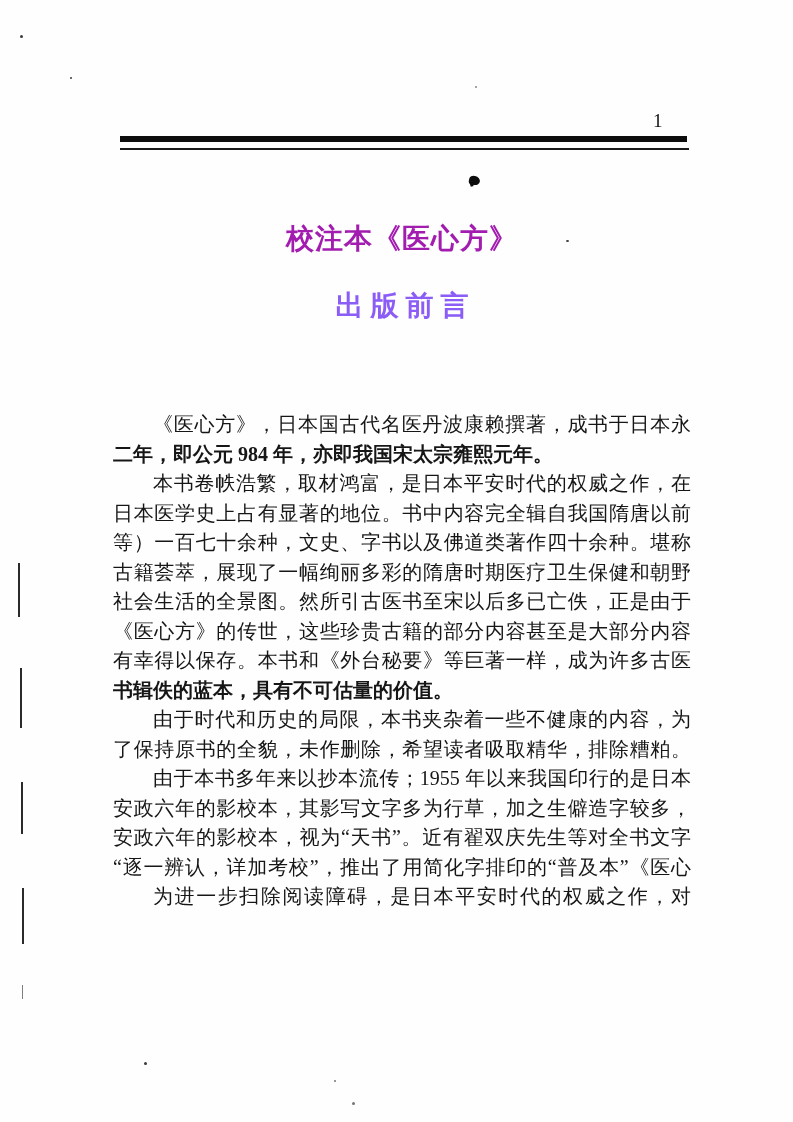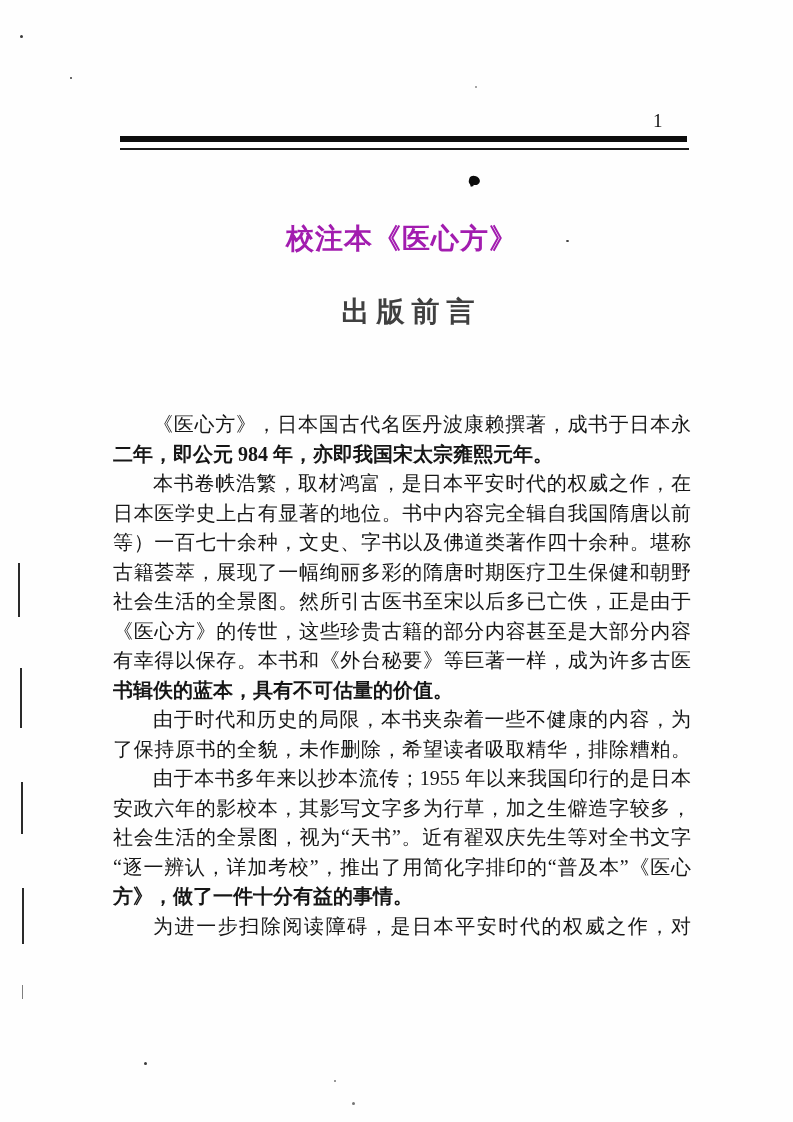--- a/index.html
+++ b/index.html
@@ -39,28 +39,28 @@
   .title{
     position:absolute;left:113px;top:223px;width:578px;margin:0;
     text-align:center;
     font-family:"DejaVu Sans","Liberation Sans",sans-serif;
     font-weight:bold;
     font-size:28px;line-height:32px;
     letter-spacing:1px;
     color:#a21caf;
   }
   .subtitle{
-    position:absolute;left:113px;top:290px;width:578px;margin:6px;
+    position:absolute;left:113px;top:290px;width:578px;margin:0;
     text-align:center;
     font-family:"DejaVu Sans","Liberation Sans",sans-serif;
     font-weight:bold;
     font-size:28px;line-height:32px;
     letter-spacing:7px;
     text-indent:7px;
-    color:#404040;
+    color:#8b5cf6;
   }
   .body{
     position:absolute;left:113px;top:410px;width:578px;
     font-size:20px;
     color:#161616;
   }
   .ln{
     height:29.5px;line-height:29.5px;
     overflow:hidden;
     text-align:justify;
@@ -96,23 +96,22 @@
     <div class="ln just">等）一百七十余种，文史、字书以及佛道类著作四十余种。堪称</div>
     <div class="ln just">古籍荟萃，展现了一幅绚丽多彩的隋唐时期医疗卫生保健和朝野</div>
     <div class="ln just">社会生活的全景图。然所引古医书至宋以后多已亡佚，正是由于</div>
     <div class="ln just">《医心方》的传世，这些珍贵古籍的部分内容甚至是大部分内容才</div>
     <div class="ln just">有幸得以保存。本书和《外台秘要》等巨著一样，成为许多古医</div>
     <div class="ln end">书辑佚的蓝本，具有不可估量的价值。</div>
     <div class="ln ind just">由于时代和历史的局限，本书夹杂着一些不健康的内容，为</div>
     <div class="ln just">了保持原书的全貌，未作删除，希望读者吸取精华，排除糟粕。</div>
     <div class="ln ind just">由于本书多年来以抄本流传；1955 年以来我国印行的是日本</div>
     <div class="ln just">安政六年的影校本，其影写文字多为行草，加之生僻造字较多，每</div>
-    <div class="ln just">社会生活的全景图，视为“天书”。近有翟双庆先生等对全书文字</div>
+    <div class="ln just">安政六年的影校本，视为“天书”。近有翟双庆先生等对全书文字</div>
     <div class="ln just">“逐一辨认，详加考校”，推出了用简化字排印的“普及本”《医心</div>
-    <div class="ln end">方》，做了一件十分有益的事情。</div>
     <div class="ln ind just">为进一步扫除阅读障碍，是日本平安时代的权威之作，对</div>
   </div>
 
   <div class="mline" style="left:18px;top:563px;height:54px;"></div>
   <div class="mline" style="left:20px;top:668px;height:60px;"></div>
   <div class="mline" style="left:21px;top:782px;height:52px;"></div>
   <div class="mline" style="left:22px;top:888px;height:56px;"></div>
   <div class="mline" style="left:22px;top:985px;height:14px;width:1px;opacity:.6;"></div>
 
   <div class="speck" style="left:20px;top:35px;width:3px;height:3px;"></div>

